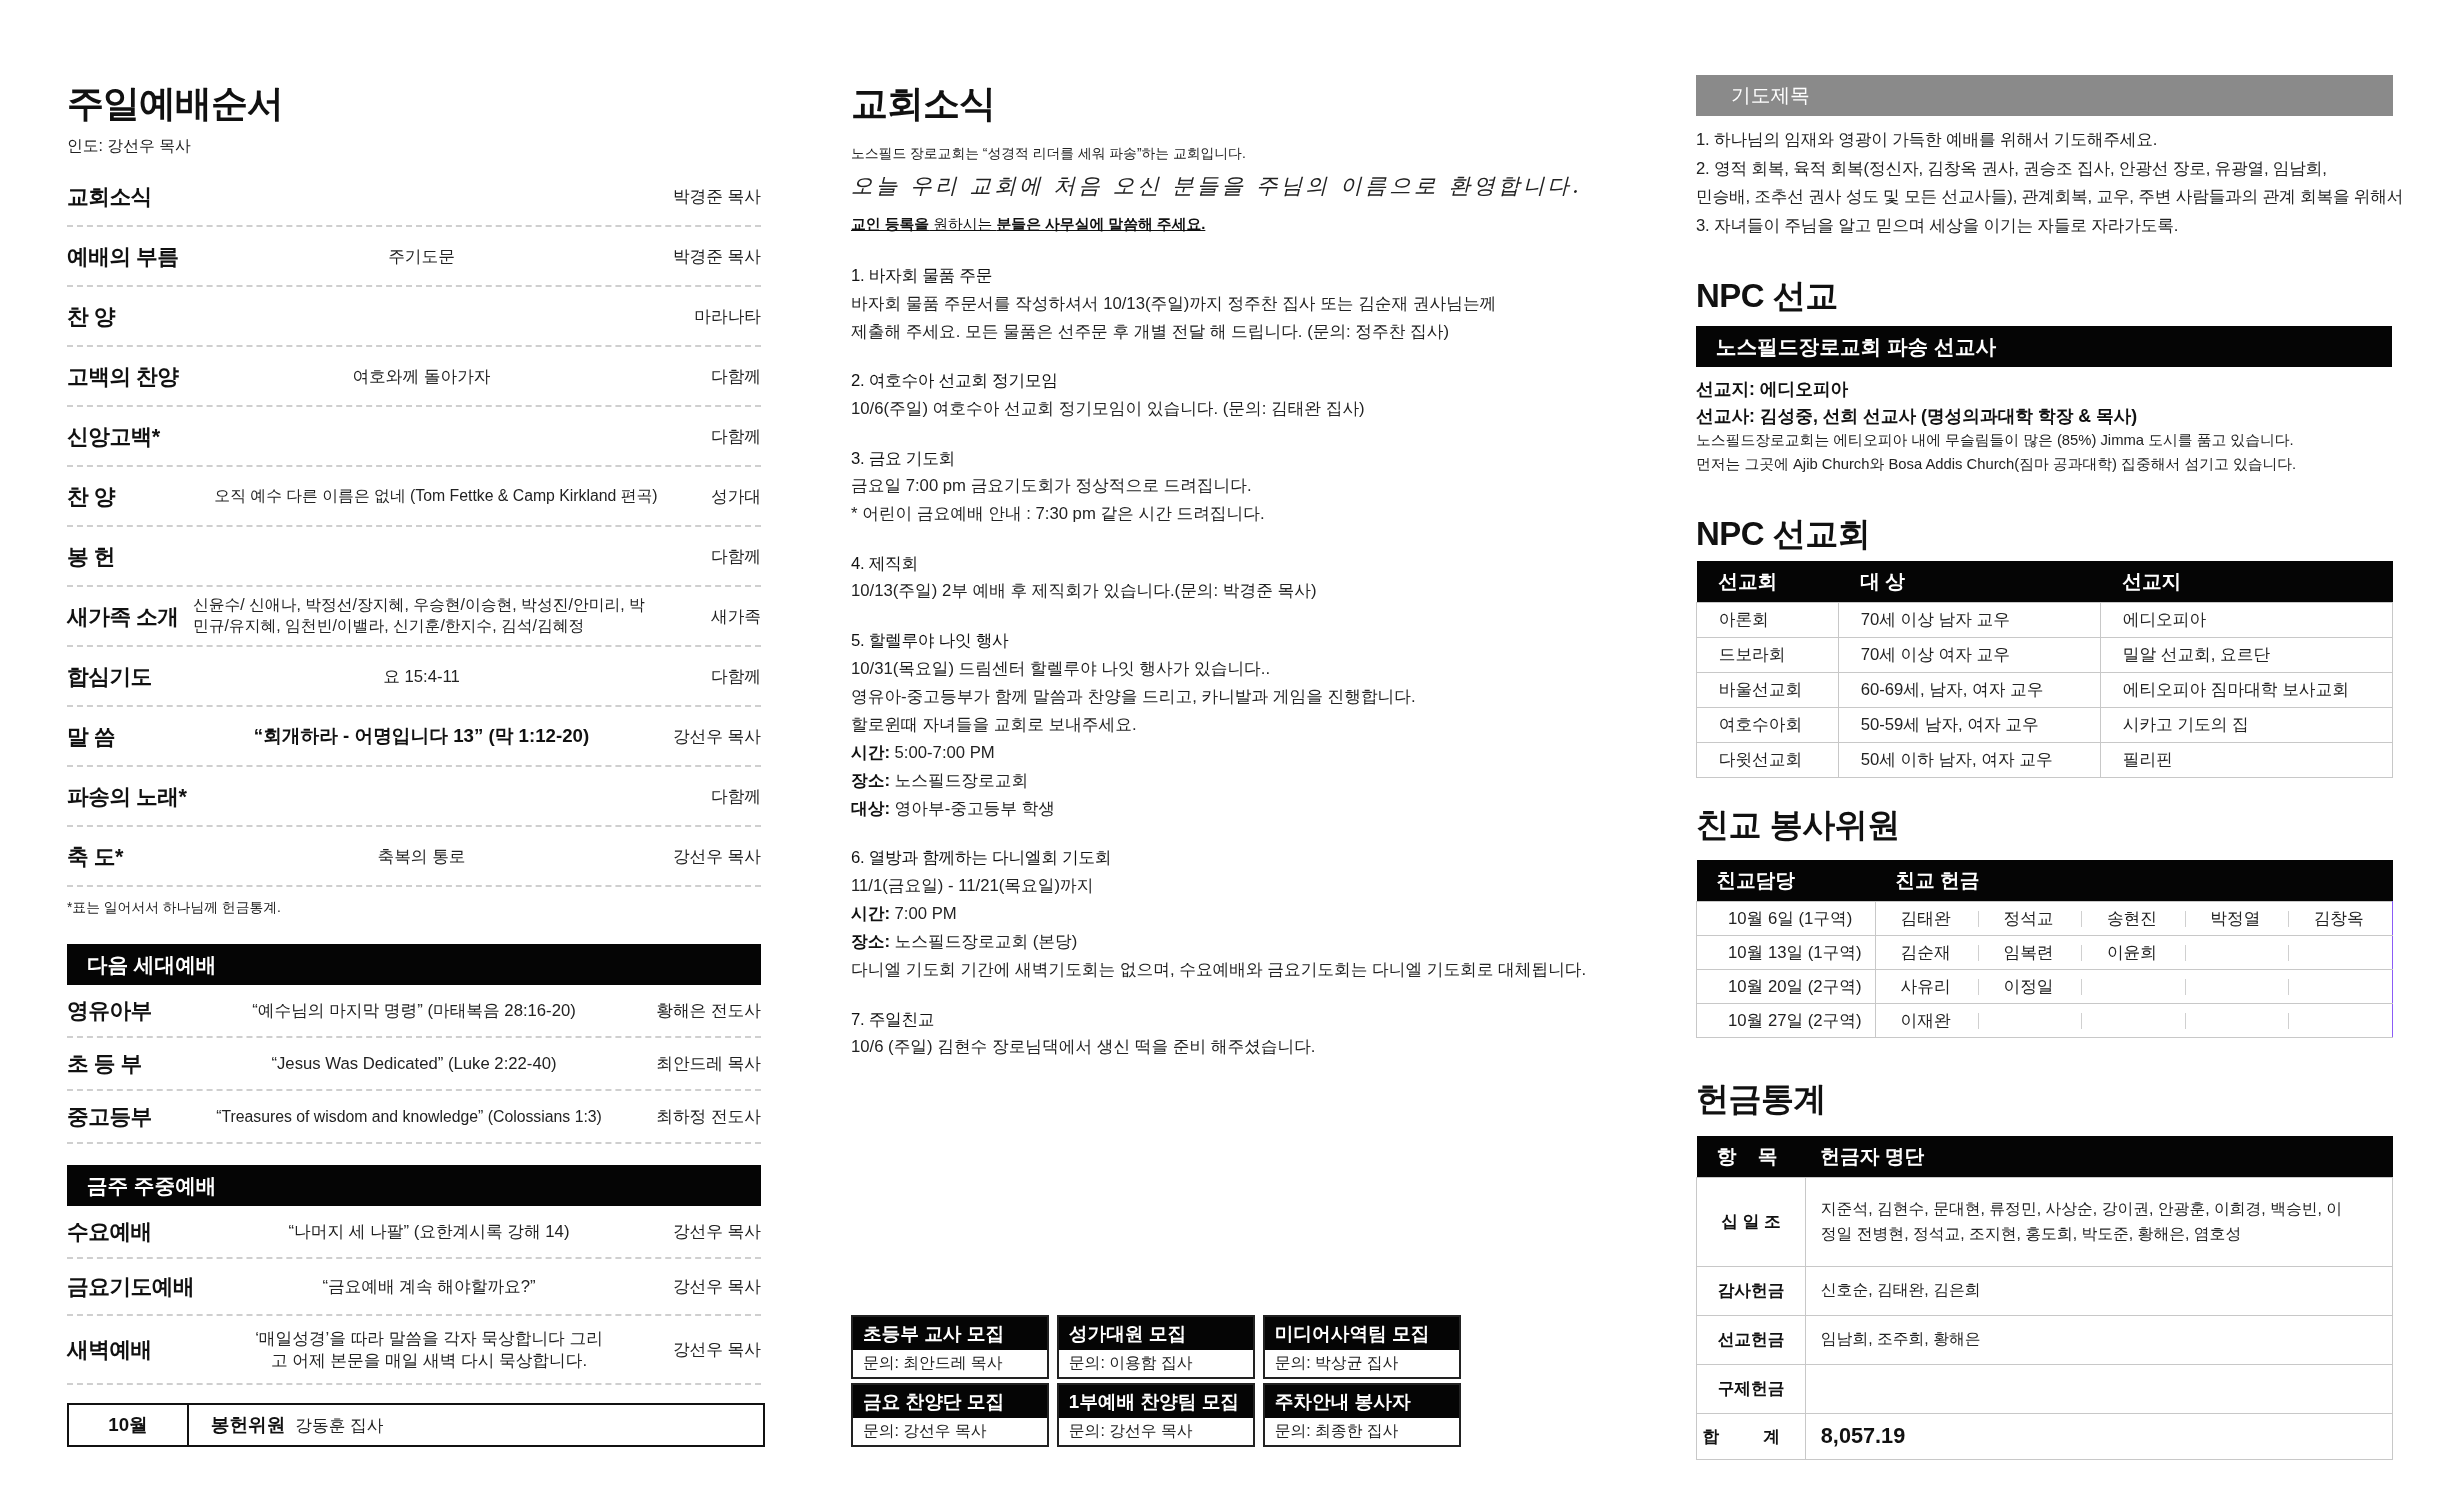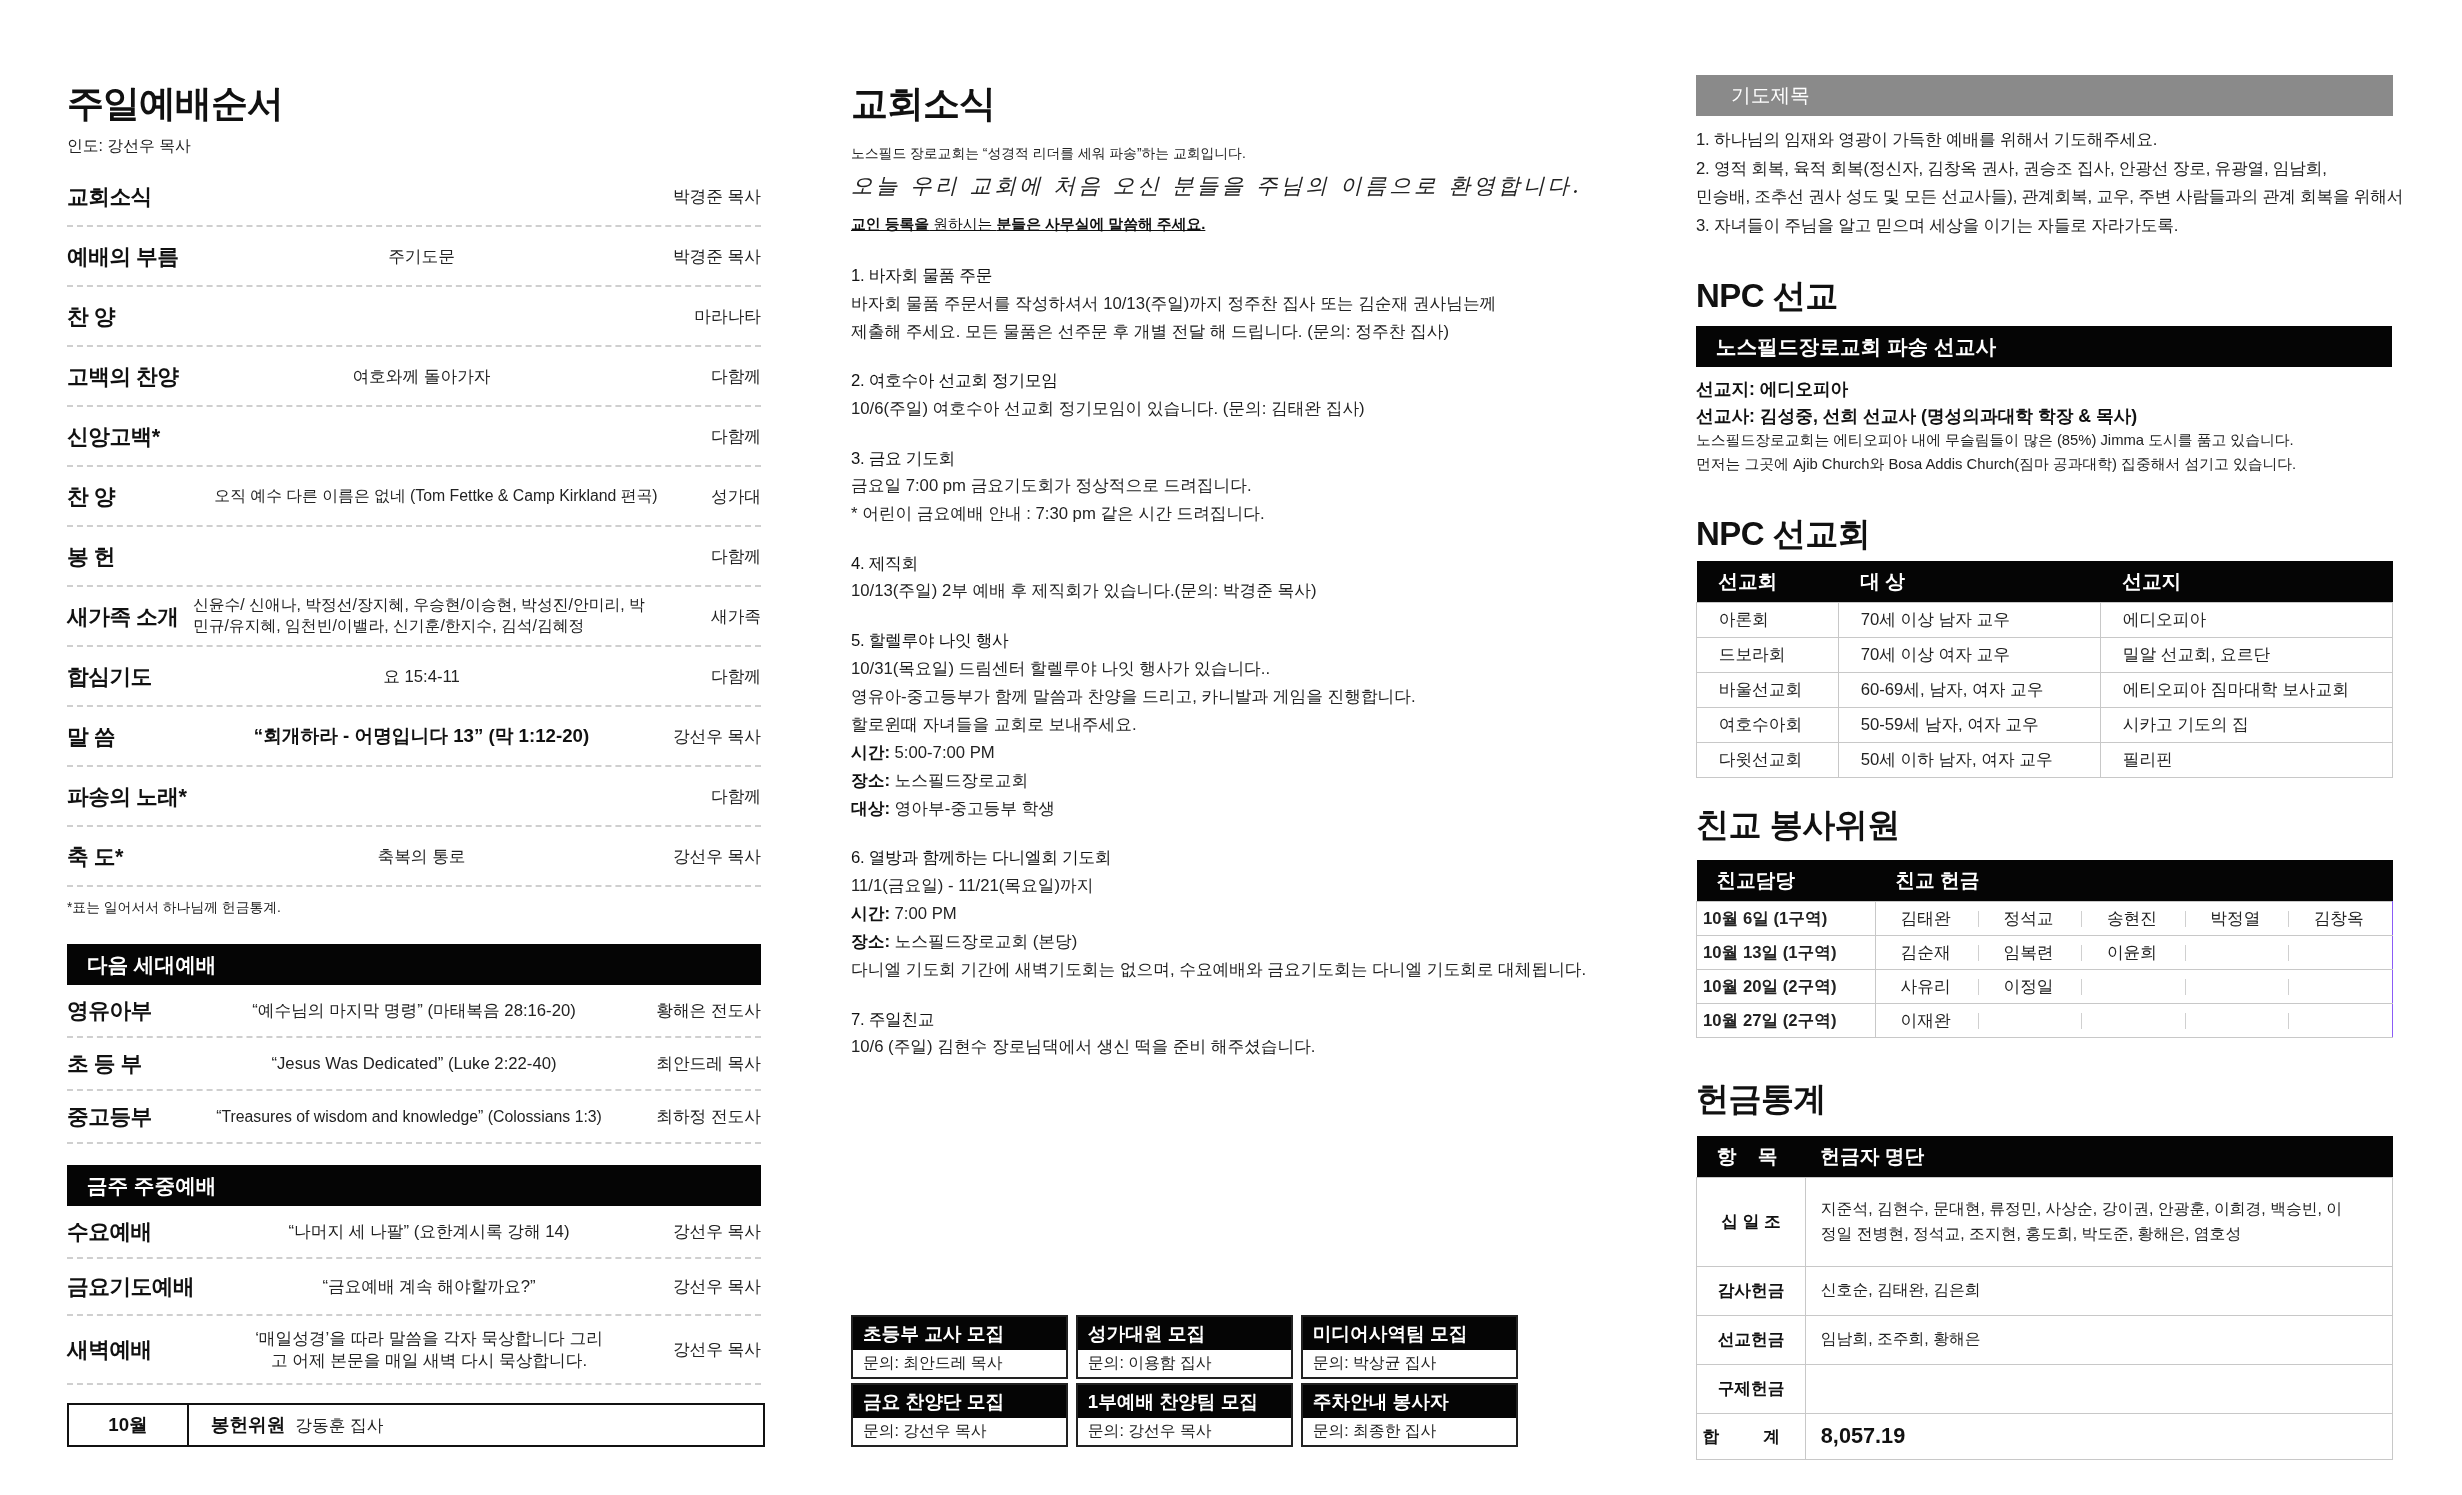--- a/index.html
+++ b/index.html
@@ -41,21 +41,21 @@
   .handwriting { position: absolute; top: 171px; left: 0; font-family: "DejaVu Serif", serif; font-style: italic; font-size: 21.7px; color: #222; letter-spacing: 3px; }
   .register { position: absolute; top: 215px; left: 0; font-size: 14.8px; text-decoration: underline; color: #111; }
   .register b { font-weight: bold; }
   .news { position: absolute; top: 262px; left: 0; width: 788px; }
   .news-item { margin-bottom: 21.7px; }
   .news-item h4 { font-size: 16.7px; font-weight: normal; line-height: 27.6px; letter-spacing: -0.3px; }
   .news-item p { font-size: 16.7px; line-height: 28px; color: #222; white-space: nowrap; }
   .news-item p b { color: #111; }
 
   .recruit { position: absolute; top: 1315px; left: 0; width: 798px; display: flex; flex-wrap: wrap; gap: 4.9px 7.9px; }
-  .r-box { width: 217px; border: 2px solid #222; }
+  .r-box { width: 198px; border: 2px solid #222; }
   .r-box .r-head { background: #050505; color: #fff; font-weight: bold; font-size: 18.7px; height: 33px; display: flex; align-items: center; padding-left: 9.9px; white-space: nowrap; }
   .r-box .r-body { font-size: 15.8px; height: 26.6px; display: flex; align-items: center; padding-left: 9.9px; color: #222; white-space: nowrap; }
 
   
   .gray-bar { position: absolute; top: 75px; left: 0; width: 697px; height: 41px; background: #8a8a8a; color: #fff; font-size: 19.7px; display: flex; align-items: center; padding-left: 35px; }
   .prayer { position: absolute; top: 126px; left: 0; width: 699px; }
   .prayer p { font-size: 16.7px; line-height: 28.6px; color: #222; white-space: nowrap; letter-spacing: -0.2px; }
 
   .sec-title { position: absolute; left: 0; font-size: 33px; font-weight: bold; letter-spacing: -0.5px; }
   #npc-title { top: 274px; }
@@ -69,21 +69,21 @@
   th { background: #050505; color: #fff; text-align: left; font-weight: bold; font-size: 19.7px; }
   td { font-size: 16.7px; color: #222; border: 1px solid #c8c8c8; }
   #mc-table { top: 561px; }
   #mc-table th { height: 41px; padding-left: 21.7px; }
   #mc-table td { height: 35px; padding-left: 21.7px; white-space: nowrap; }
 
   #fel-title { top: 803px; }
   #fel-table { top: 860px; table-layout: fixed; }
   #fel-table th { height: 41px; padding-left: 19.7px; }
   #fel-table td { height: 34px; white-space: nowrap; }
-  #fel-table td.date { padding-left: 6px; width: 179px; font-weight: bold; }
+  #fel-table td.date { padding-left: 31px; width: 179px; }
   #fel-table td.name { border-left: none; border-right: none; padding-left: 0; position: relative; }
   #fel-table td.name span.nm { display: inline-block; padding-left: 24.6px; }
   #fel-table td.name::after { content: ""; position: absolute; right: 0; top: 9.9px; height: 15.8px; border-right: 1px solid #d0d0d0; }
   #fel-table td.name.last::after { display: none; }
   #fel-table td.name.last { border-right: 1px solid #8b5cf6; }
 
   #off-title { top: 1077px; }
   #off-table { top: 1136px; }
   #off-table th { height: 41px; font-size: 19.7px; }
   #off-table th.h1 { text-align: center; width: 109px; letter-spacing: 7.9px; }

